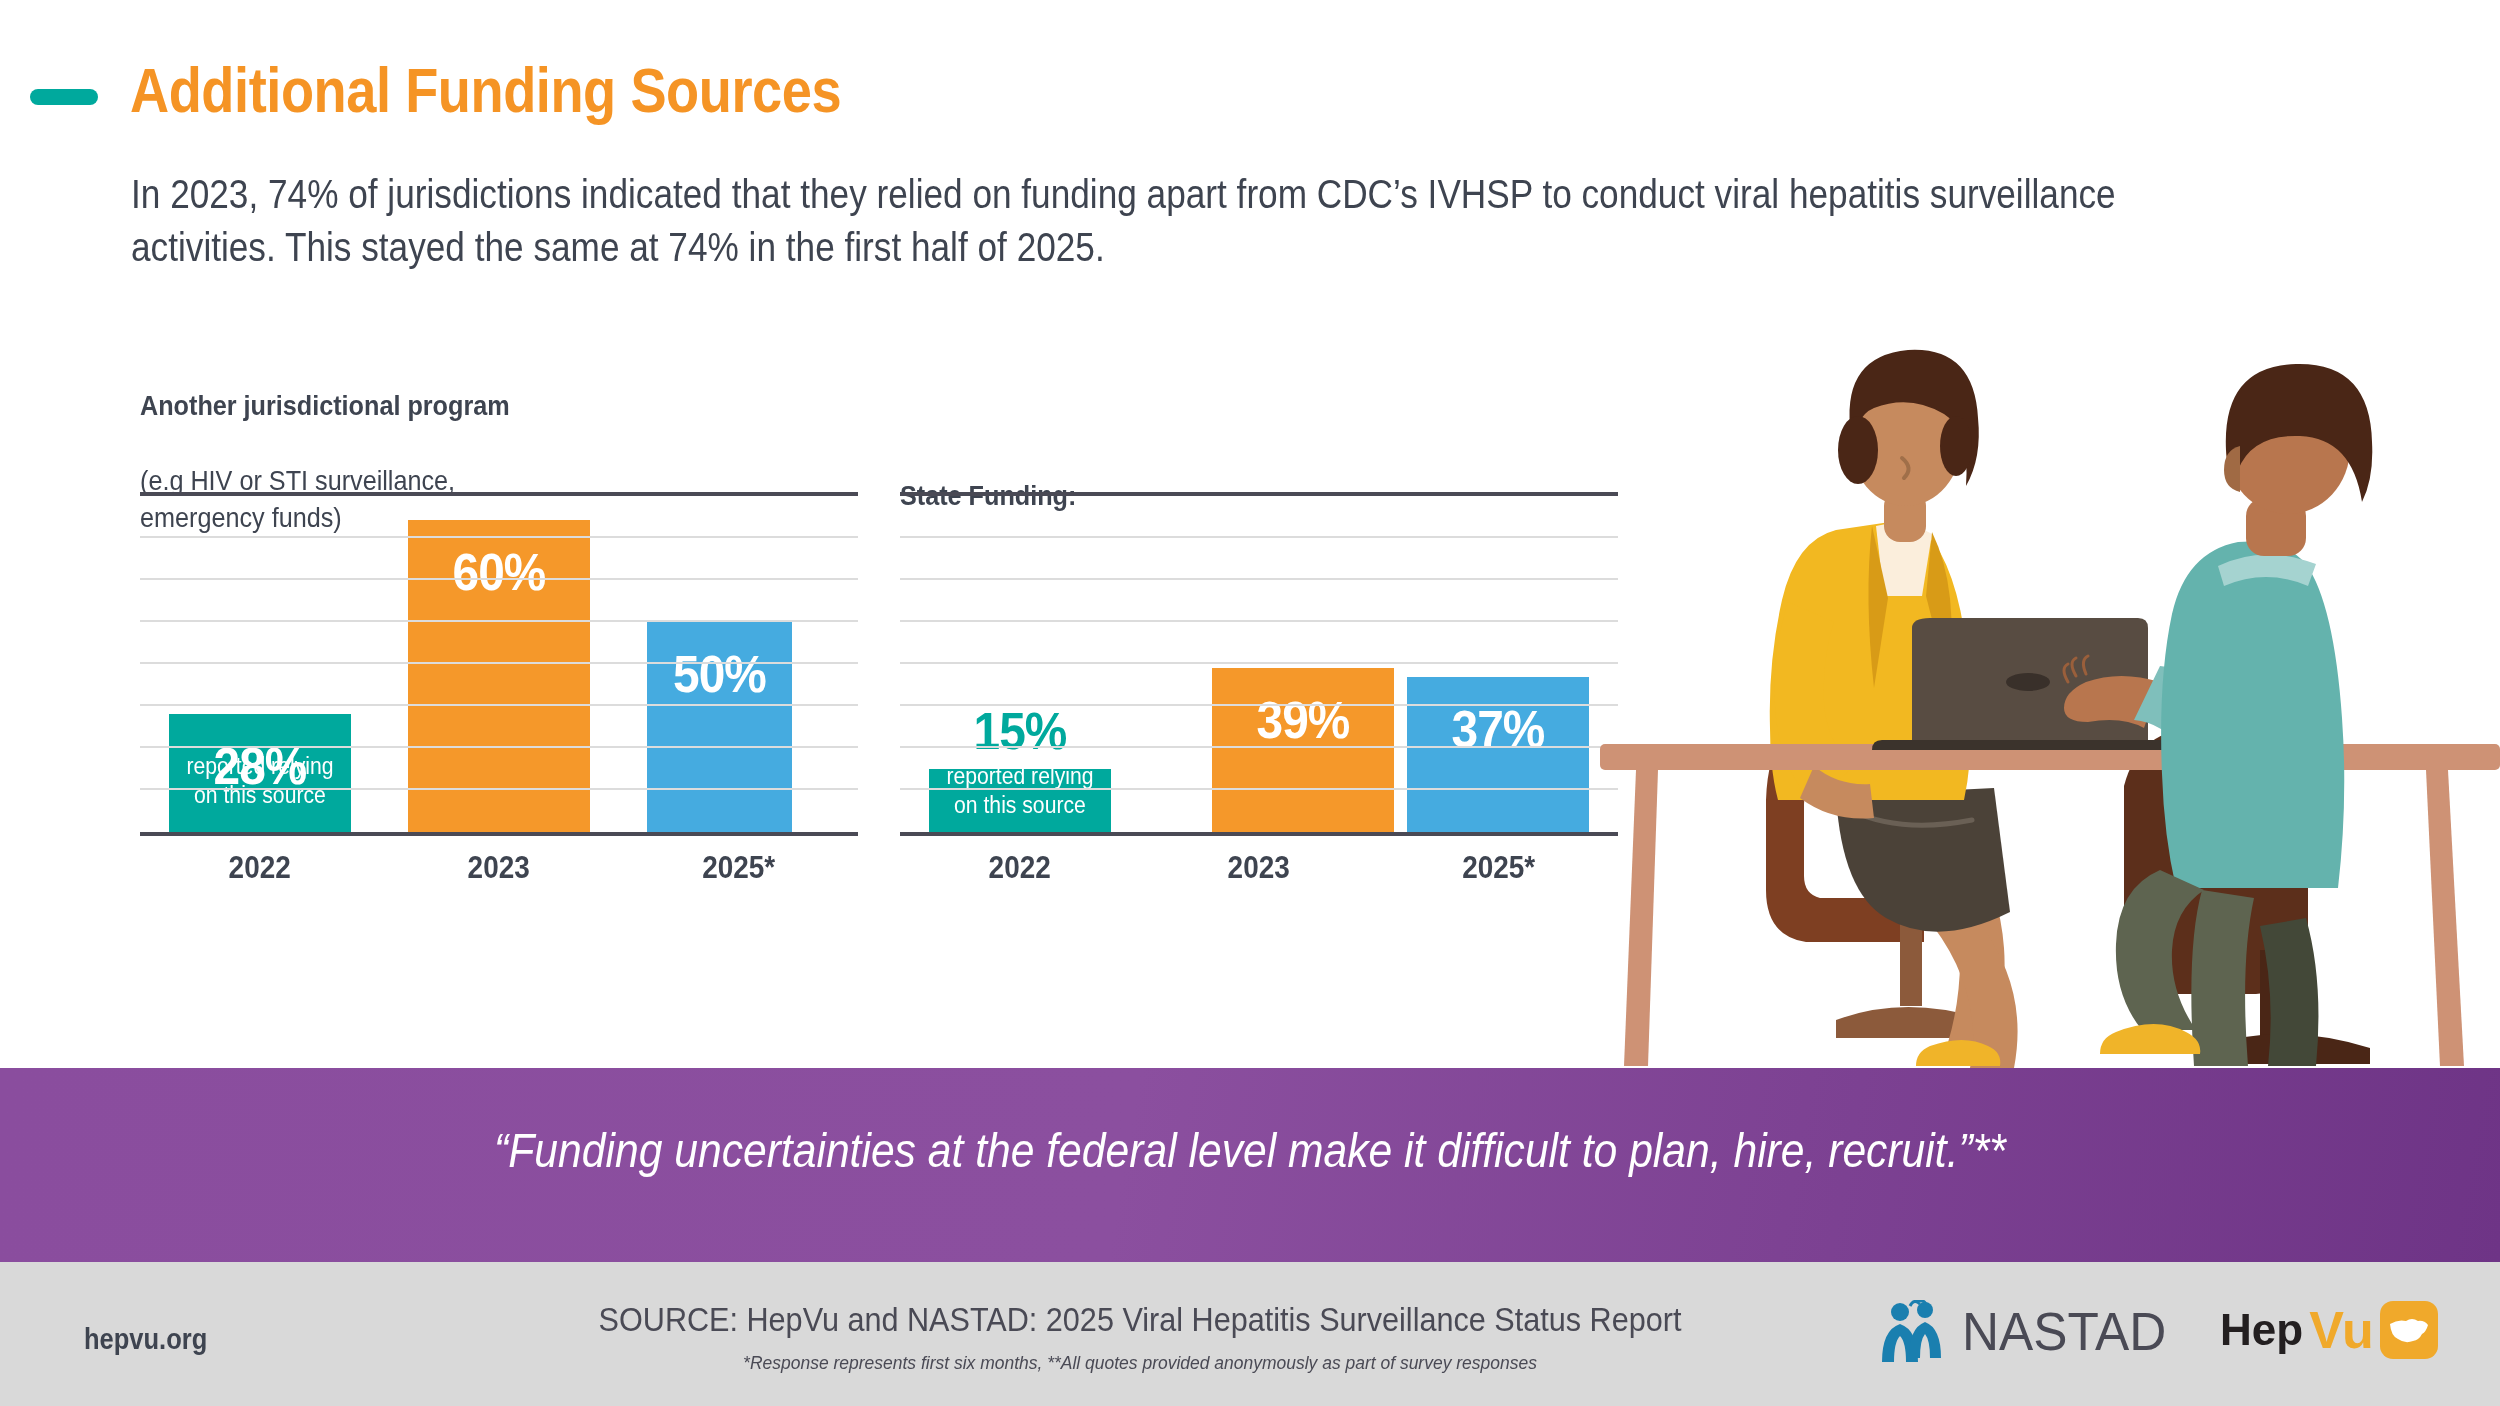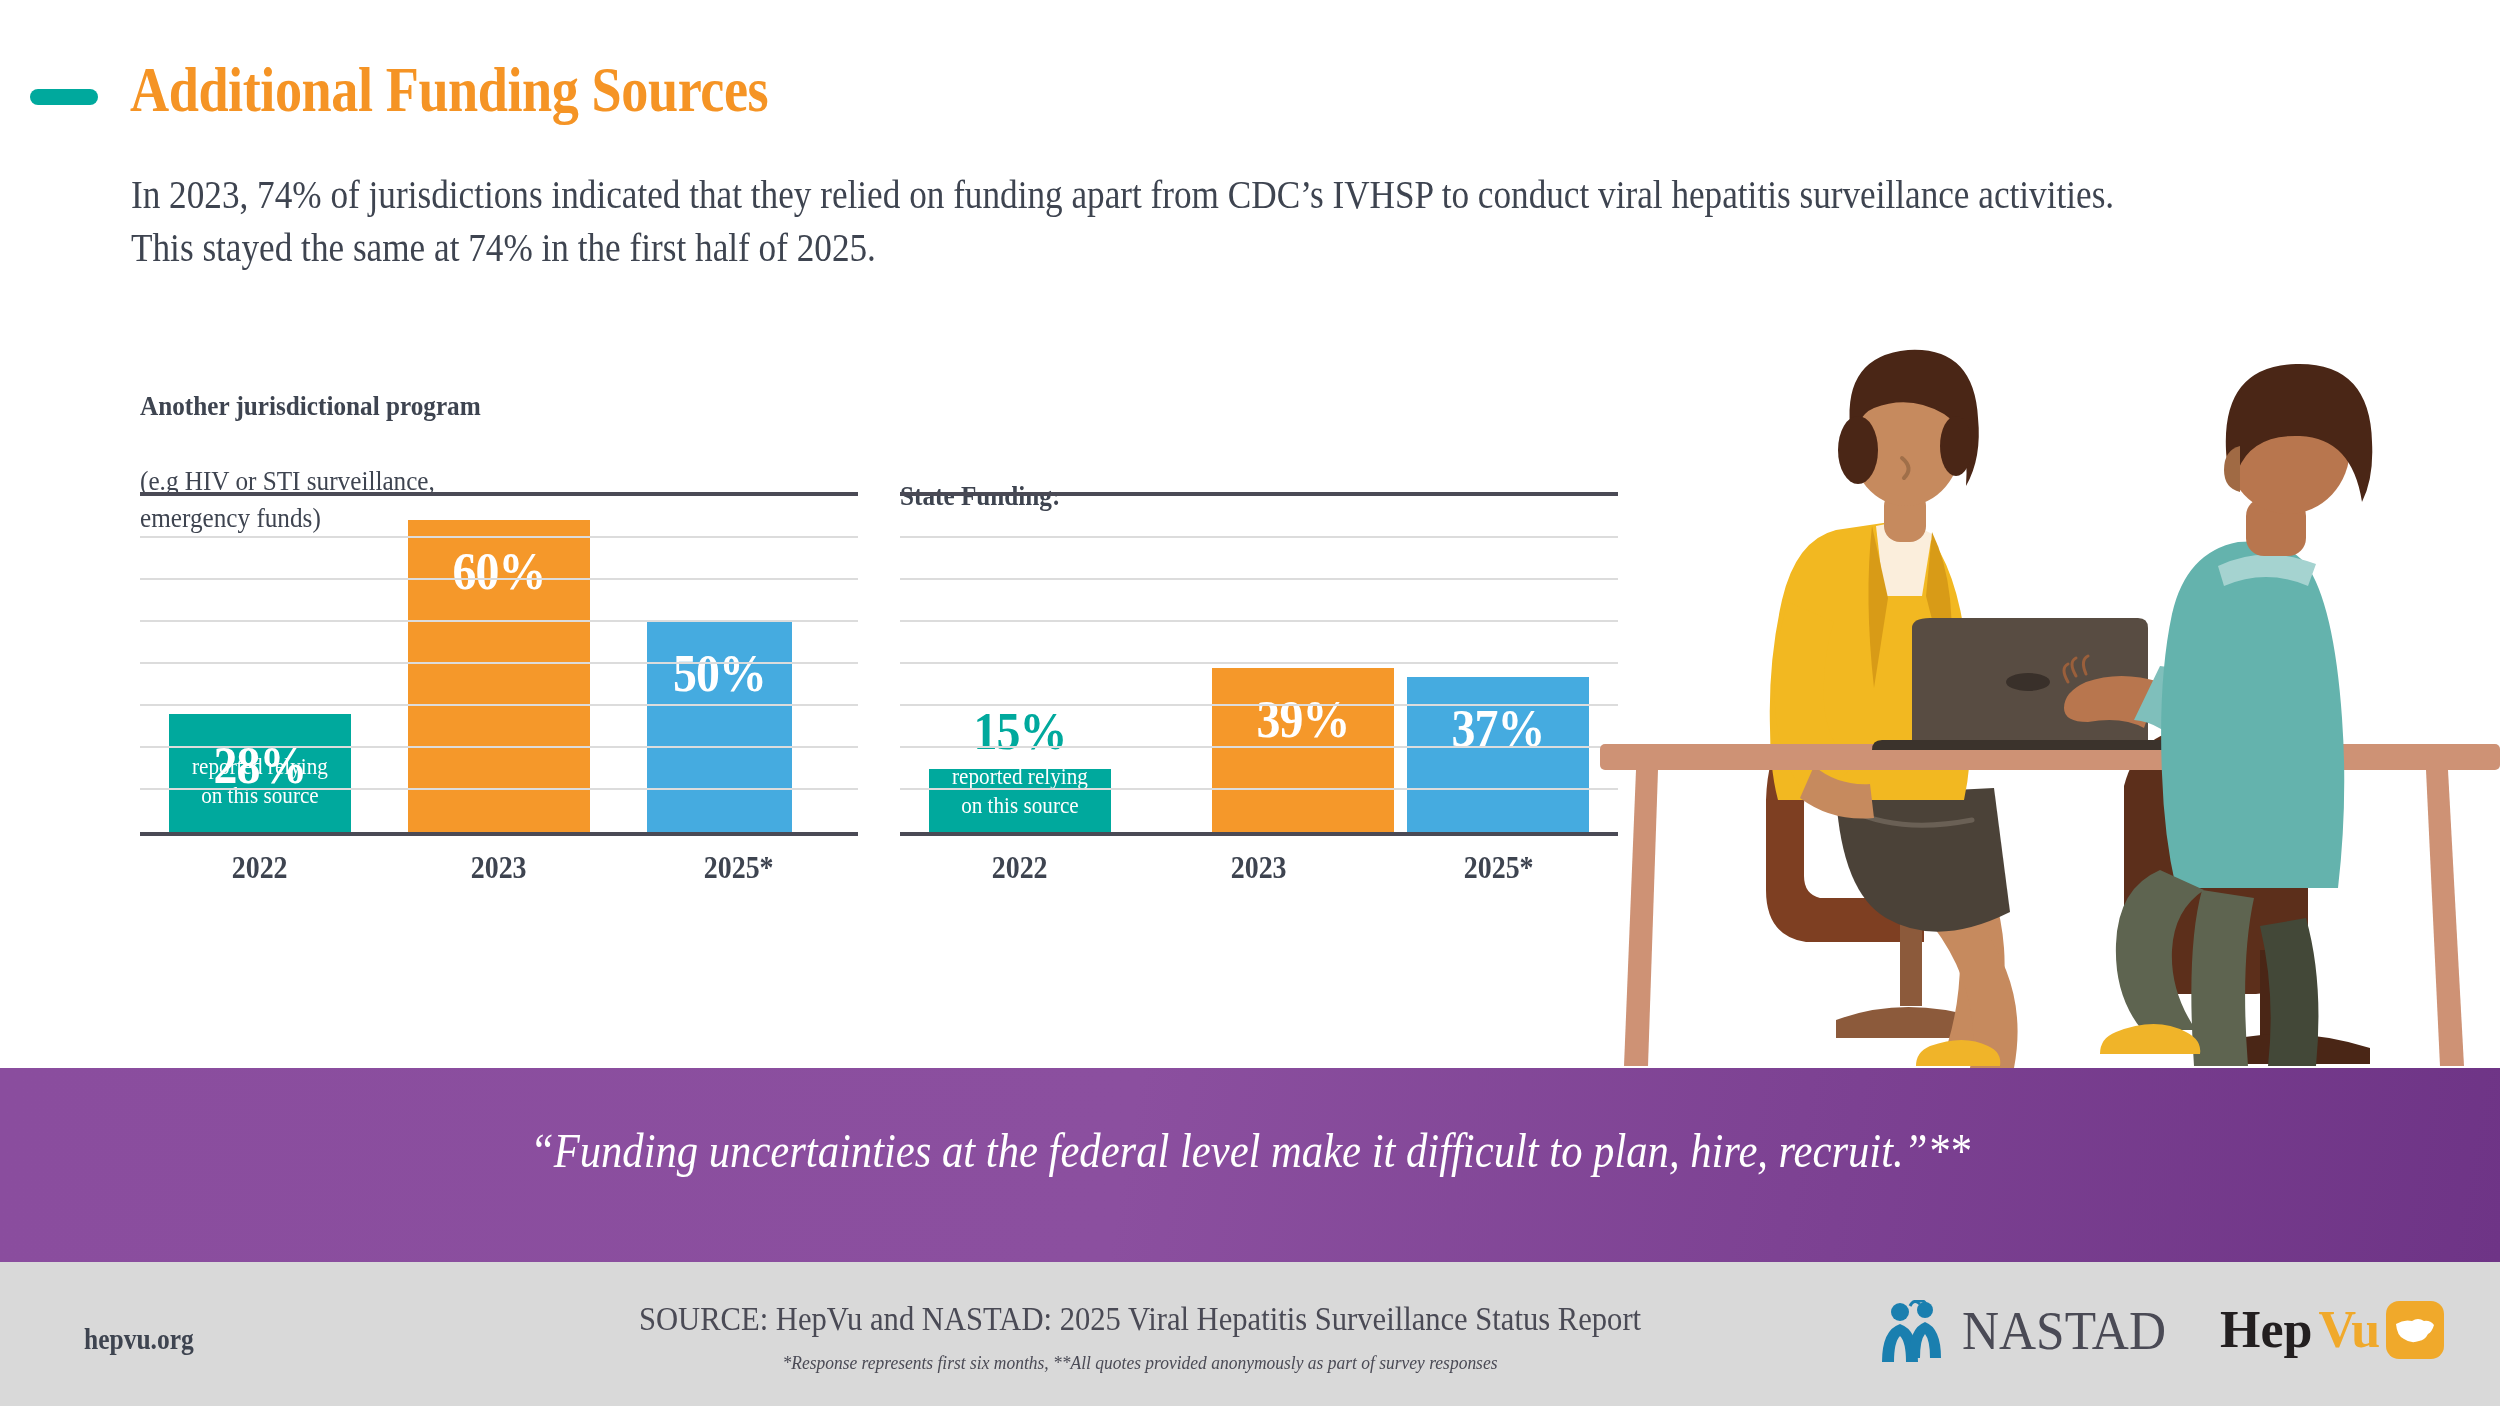--- a/index.html
+++ b/index.html
@@ -2,21 +2,21 @@
 <html><head>
 <meta charset="utf-8">
 <style>
   * { box-sizing: border-box; margin: 0; padding: 0; }
   html, body {
     width: 2500px; height: 1406px;
     background: #ffffff;
     font-family: "Liberation Sans", sans-serif;
     overflow: hidden;
   }
-  #slide { position: relative; width: 2500px; height: 1406px; background: #fff; font-family: Liberation Serif, serif; }
+  #slide { position: relative; width: 2500px; height: 1406px; background: #fff; }
 
   
   .teal-dash {
     position: absolute; left: 30px; top: 89px;
     width: 68px; height: 16px; border-radius: 8px; background: #00A99D;
   }
   .title {
     position: absolute; left: 130px; top: 54px;
     font-size: 63px; font-weight: 700; letter-spacing: -0.5px;
     color: #F59425; font-stretch: condensed;
@@ -109,21 +109,21 @@
     display: flex; align-items: center; gap: 10px;
   }
   .nastad-word {
     font-size: 54px; letter-spacing: 0px; color: #4A4A55;
     transform: scaleX(0.95); transform-origin: left center;
   }
   .logo-hepvu {
     position: absolute; left: 2220px; top: 1300px;
     display: flex; align-items: center; gap: 6px;
   }
-  .hepvu-hep { font-size: 52px; font-weight: 700; color: #231F20; }
+  .hepvu-hep { font-size: 44px; font-weight: 700; color: #231F20; }
   .hepvu-vu  { font-size: 52px; font-weight: 700; color: #F0A92B; }
   .hepvu-box {
     width: 58px; height: 58px; border-radius: 13px; background: #F0A92B;
     display: flex; align-items: center; justify-content: center;
   }
 </style>
 </head>
 <body>
 
 <div id="slide">

